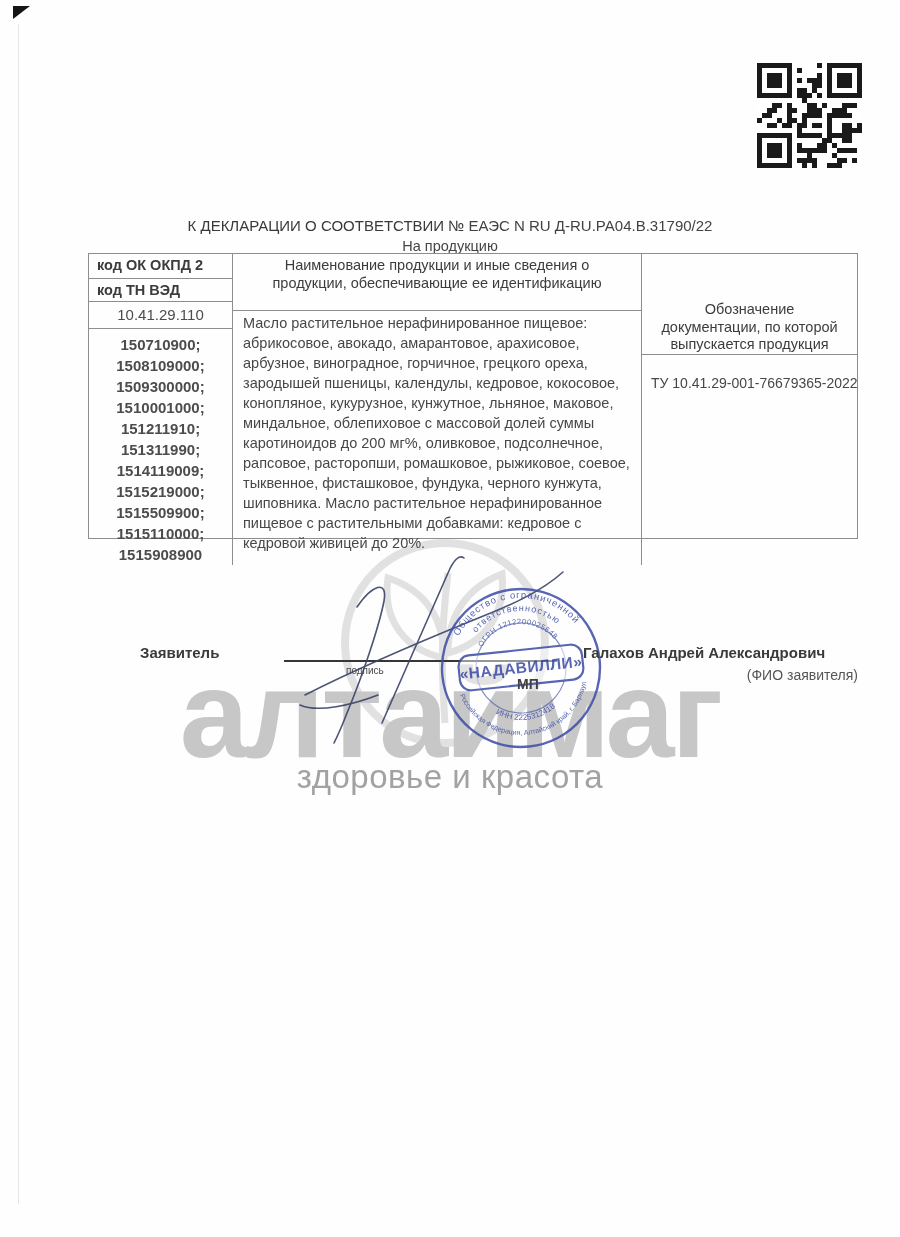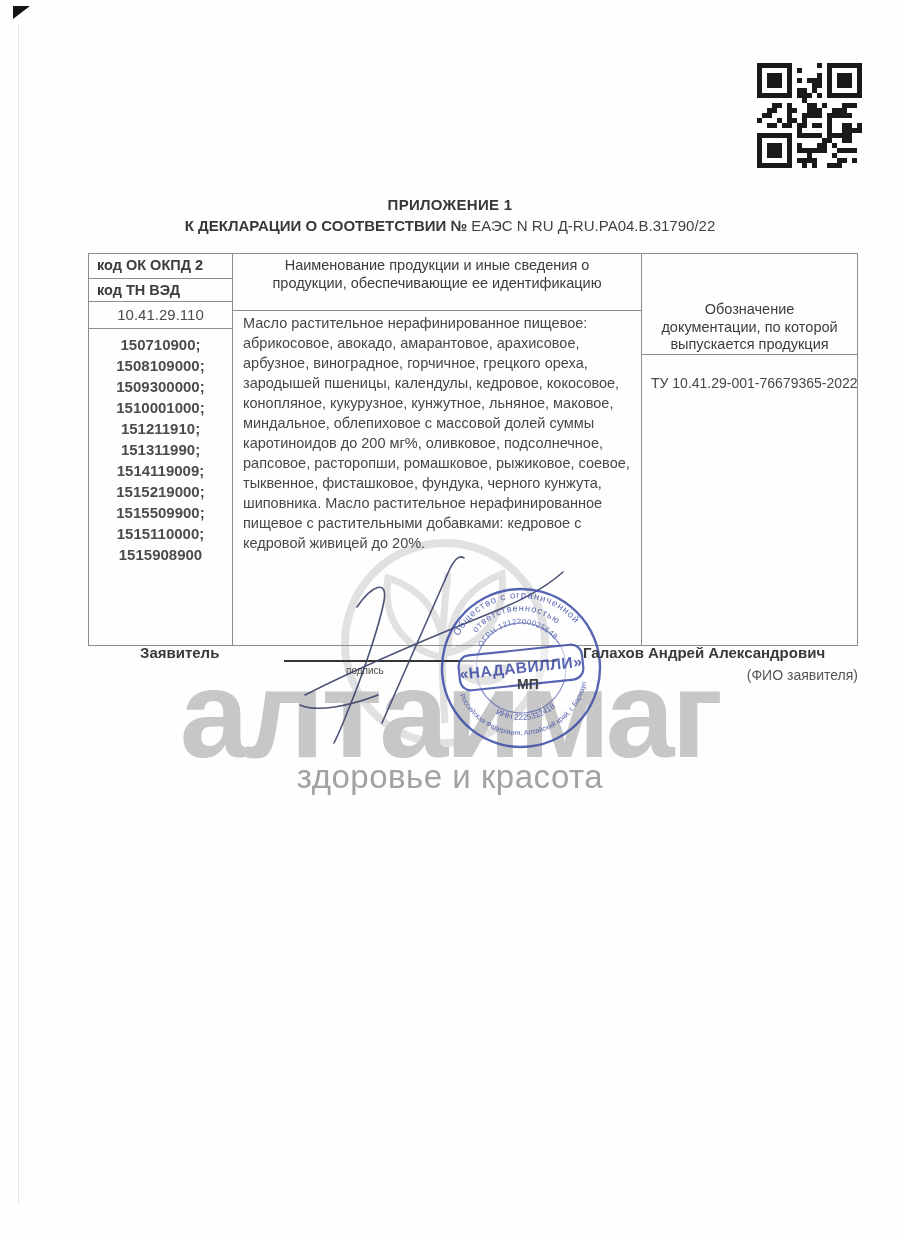--- a/index.html
+++ b/index.html
@@ -12,25 +12,25 @@
     border-top:13px solid #151515; border-right:17px solid transparent; }
   .edge-line { position:absolute; left:18px; top:24px; width:1px; height:1180px; background:#e6e6e6; }
 
   
   .qr { position:absolute; left:757px; top:63px; width:105px; height:105px; }
 
   
   .title-1 { position:absolute; left:0; right:0; top:196px; text-align:center;
     font-size:15px; font-weight:bold; color:#383838; letter-spacing:.3px; }
   .title-2 { position:absolute; left:0; right:0; top:217px; text-align:center; font-size:15px; color:#424242; }
-  .title-2 .b { font-weight:bold; color:#383838; }
+  .title-2 .b { font-weight:normal; color:#383838; }
   .title-3 { position:absolute; left:0; right:0; top:238px; text-align:center; font-size:14.5px; color:#454545; }
 
   
-  .doc-table { position:absolute; left:88px; top:253px; width:770px; height:393px;
+  .doc-table { position:absolute; left:88px; top:253px; width:770px; height:286px;
     border:1px solid #8d8d8d; display:grid; grid-template-columns:144px 409px 215px; z-index:2; }
   .colcell { border-right:1px solid #8d8d8d; }
   .colcell:last-child { border-right:none;margin-top:44px; }
   .c1-h { font-weight:bold; font-size:14.5px; color:#3c3c3c; padding:3px 4px 2px 8px;
     border-bottom:1px solid #8d8d8d; height:25px; }
   .c1-h2 { height:23px; }
   .c1-okpd { text-align:center; font-size:15px; color:#4c4c4c; padding-top:4px;
     border-bottom:1px solid #8d8d8d; height:27px; }
   .c1-codes { text-align:center; font-size:15px; line-height:21px; color:#4c4c4c; padding-top:5px;font-weight:bold; }
   .hdr { font-weight:normal; font-size:14.5px; line-height:17.5px; color:#3c3c3c; text-align:center;
@@ -196,22 +196,22 @@
   <svg class="wm-logo" viewBox="0 0 230 230">
     <circle cx="115" cy="115" r="100" fill="none" stroke="#cacaca" stroke-width="8"></circle>
     <path d="M115,195 C112,150 110,110 118,45" fill="none" stroke="#cacaca" stroke-width="7"></path>
     <path d="M114,130 C75,122 52,92 58,50 C95,62 114,90 114,130 Z" fill="none" stroke="#cacaca" stroke-width="7"></path>
     <path d="M118,125 C155,115 176,86 172,46 C136,60 118,88 118,125 Z" fill="none" stroke="#cacaca" stroke-width="7"></path>
   </svg>
 
   <div class="wm-brand">алтаймаг</div>
   <div class="wm-tagline">здоровье и красота</div>
 
-  <div class="title-1">ПРИЛОЖЕНИЕ 1</div>
   <div class="title-2"><span class="b">К ДЕКЛАРАЦИИ О СООТВЕТСТВИИ №</span><span> ЕАЭС N RU Д-RU.РА04.В.31790/22</span></div>
+  <div class="title-3">На продукцию</div>
 
   <div class="doc-table">
     <div class="colcell c1">
       <div class="c1-h">код ОК ОКПД 2</div>
       <div class="c1-h c1-h2">код ТН ВЭД</div>
       <div class="c1-okpd">10.41.29.110</div>
       <div class="c1-codes">
           <div>150710900;</div>
           <div>1508109000;</div>
           <div>1509300000;</div>

